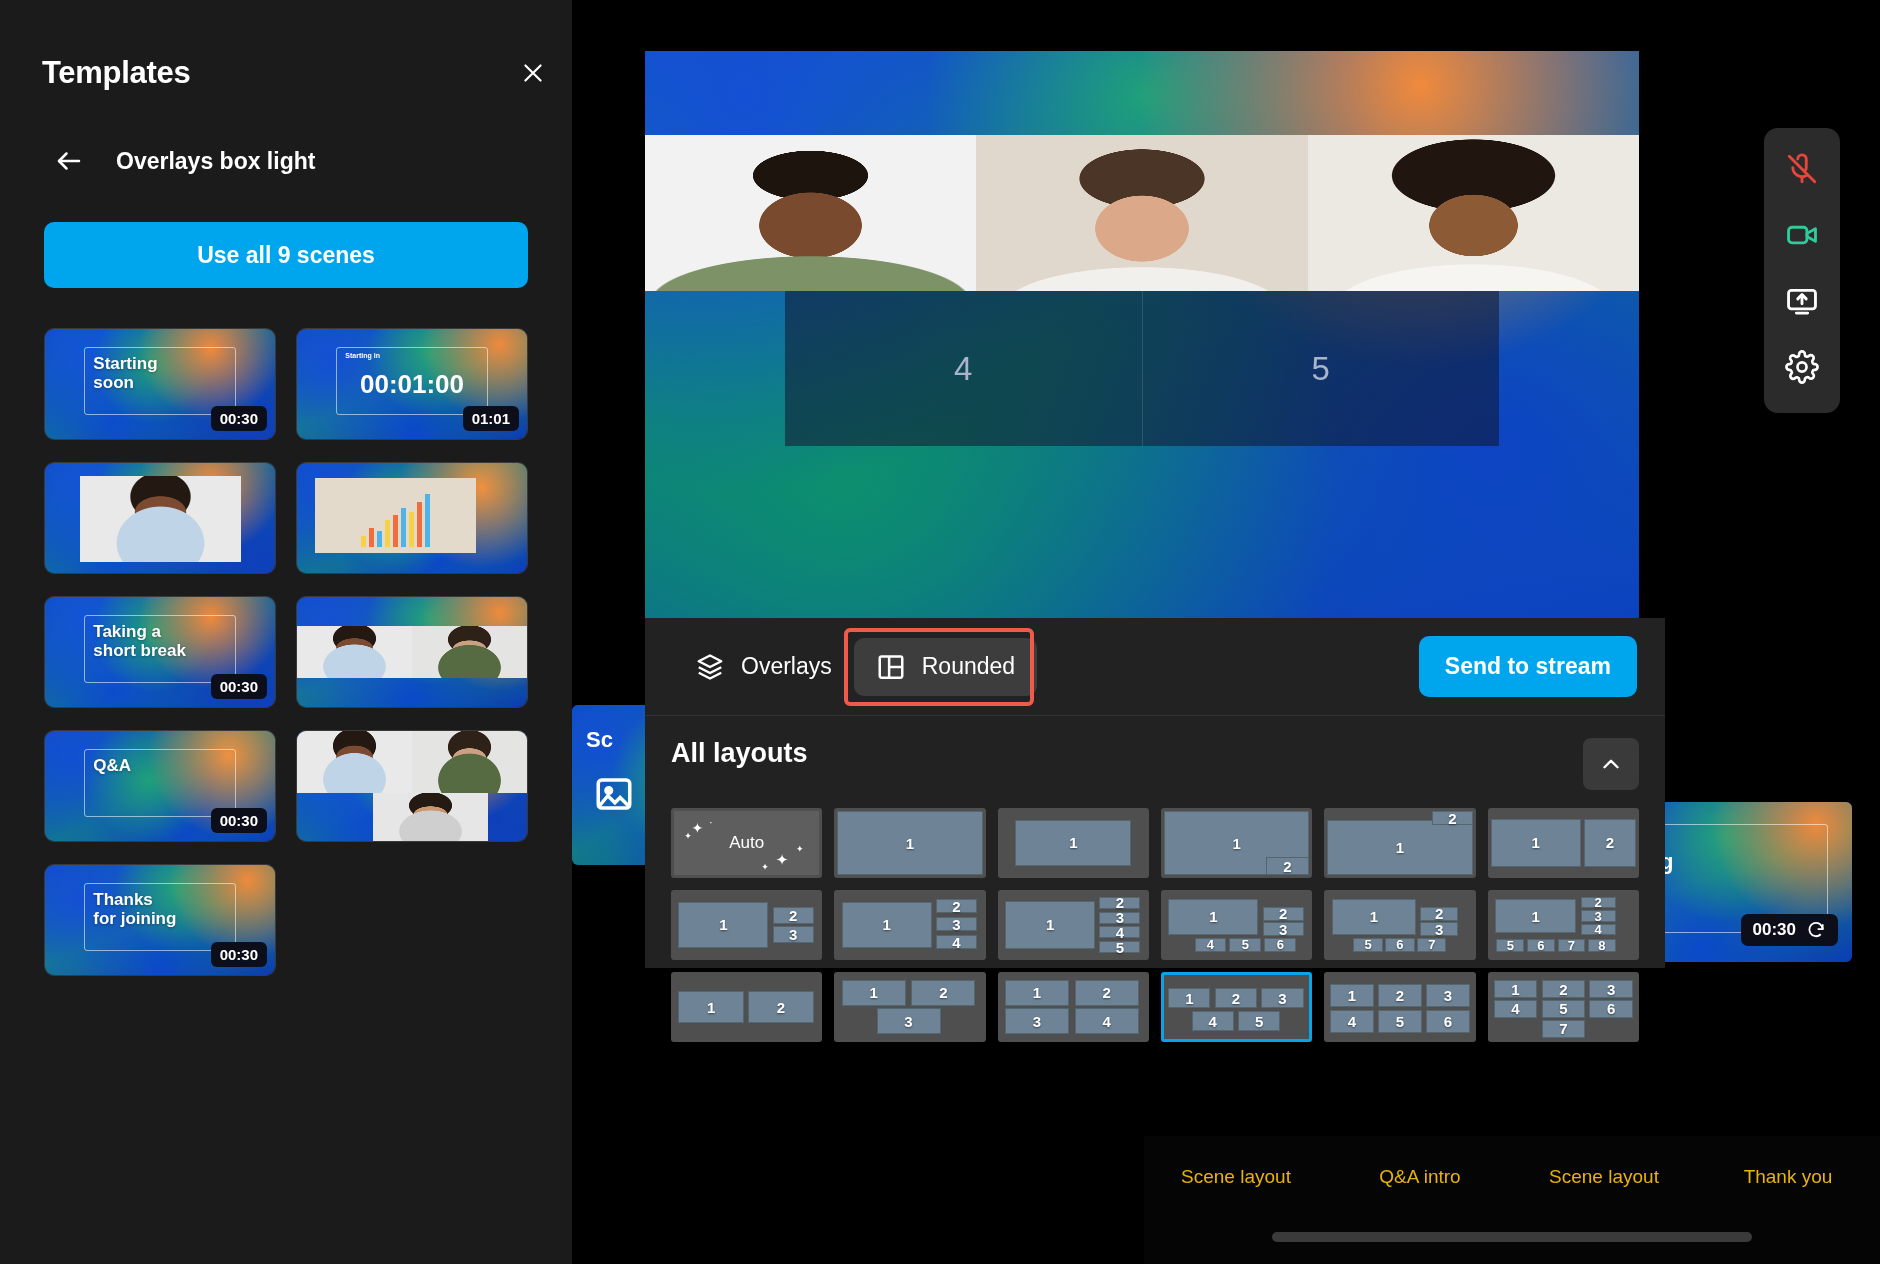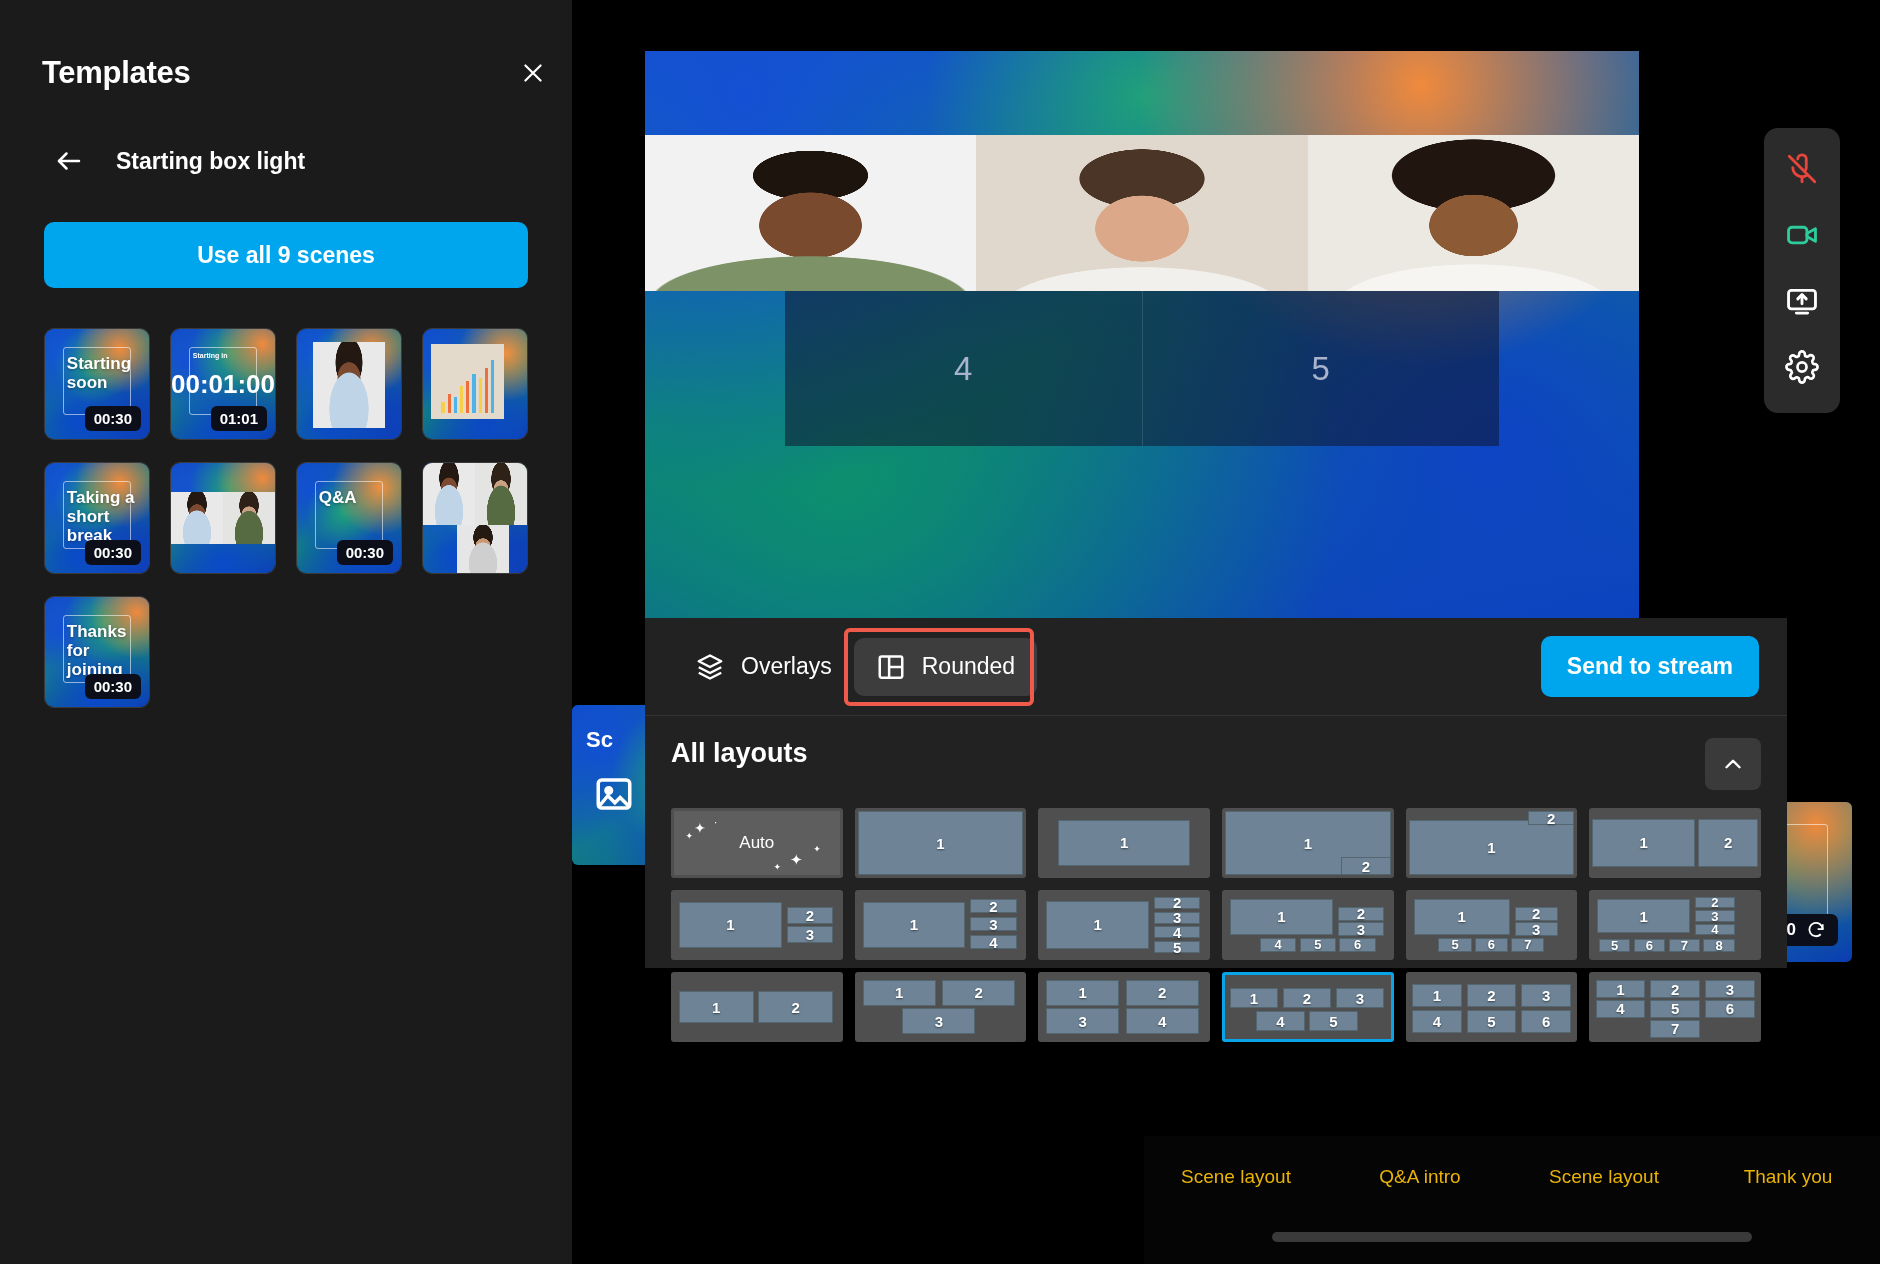--- a/index.html
+++ b/index.html
@@ -42,21 +42,21 @@
     background: #00a6ed;
     border-radius: 10px;
     display: flex; align-items: center; justify-content: center;
     color: #fff; font-size: 23px; font-weight: 700;
     cursor: pointer;
   }
 
   .thumb-grid {
     margin: 40px 44px 0 44px;
     display: grid;
-    grid-template-columns: 1fr 1fr 1fr 1fr;
+    grid-template-columns: 1fr 1fr;
     gap: 22px 20px;
   }
   .thumb {
     position: relative;
     height: 112px;
     border-radius: 10px;
     overflow: hidden;
     border: 1px solid #3a3a3a;
     cursor: pointer;
   }
@@ -198,21 +198,21 @@
     border-radius: 14px;
     display: flex; flex-direction: column; align-items: center;
     padding-top: 16px; gap: 16px;
     z-index: 20;
   }
   .rail-btn { width: 54px; height: 50px; display:flex; align-items:center; justify-content:center; cursor:pointer; border-radius:8px; }
 
   
   .panel {
     position:absolute; left:73px; top:618px;
-    width:1142px; height:350px;
+    width:1020px; height:350px;
     background:#222222;
     z-index: 25;
   }
   .panel-tabs {
     position:relative; height:98px;
     display:flex; align-items:center;
     padding: 0 28px;
     border-bottom: 1px solid #333;
   }
   .tab {
@@ -558,21 +558,21 @@
       </div>
     </div>
 
     <div class="sb-sub">
       <div class="back-btn">
         <svg viewBox="0 0 24 24" width="34" height="30" fill="none" stroke="#fff" stroke-width="2" stroke-linecap="round" stroke-linejoin="round">
           <path d="M20 12H4"></path>
           <path d="M10 6l-6 6 6 6"></path>
         </svg>
       </div>
-      <div class="sb-subtitle">Starting box light</div>
+      <div class="sb-subtitle">Overlays box light</div>
     </div>
 
     <div class="use-all-btn">Use all 9 scenes</div>
 
     <div class="thumb-grid" id="thumb-grid">
         <div class="thumb">
           <div class="grad-a"></div>
           <div class="thumb-frame"></div>
           <div class="thumb-text">Starting<br>soon</div>
           <div class="thumb-badge">00:30</div>

